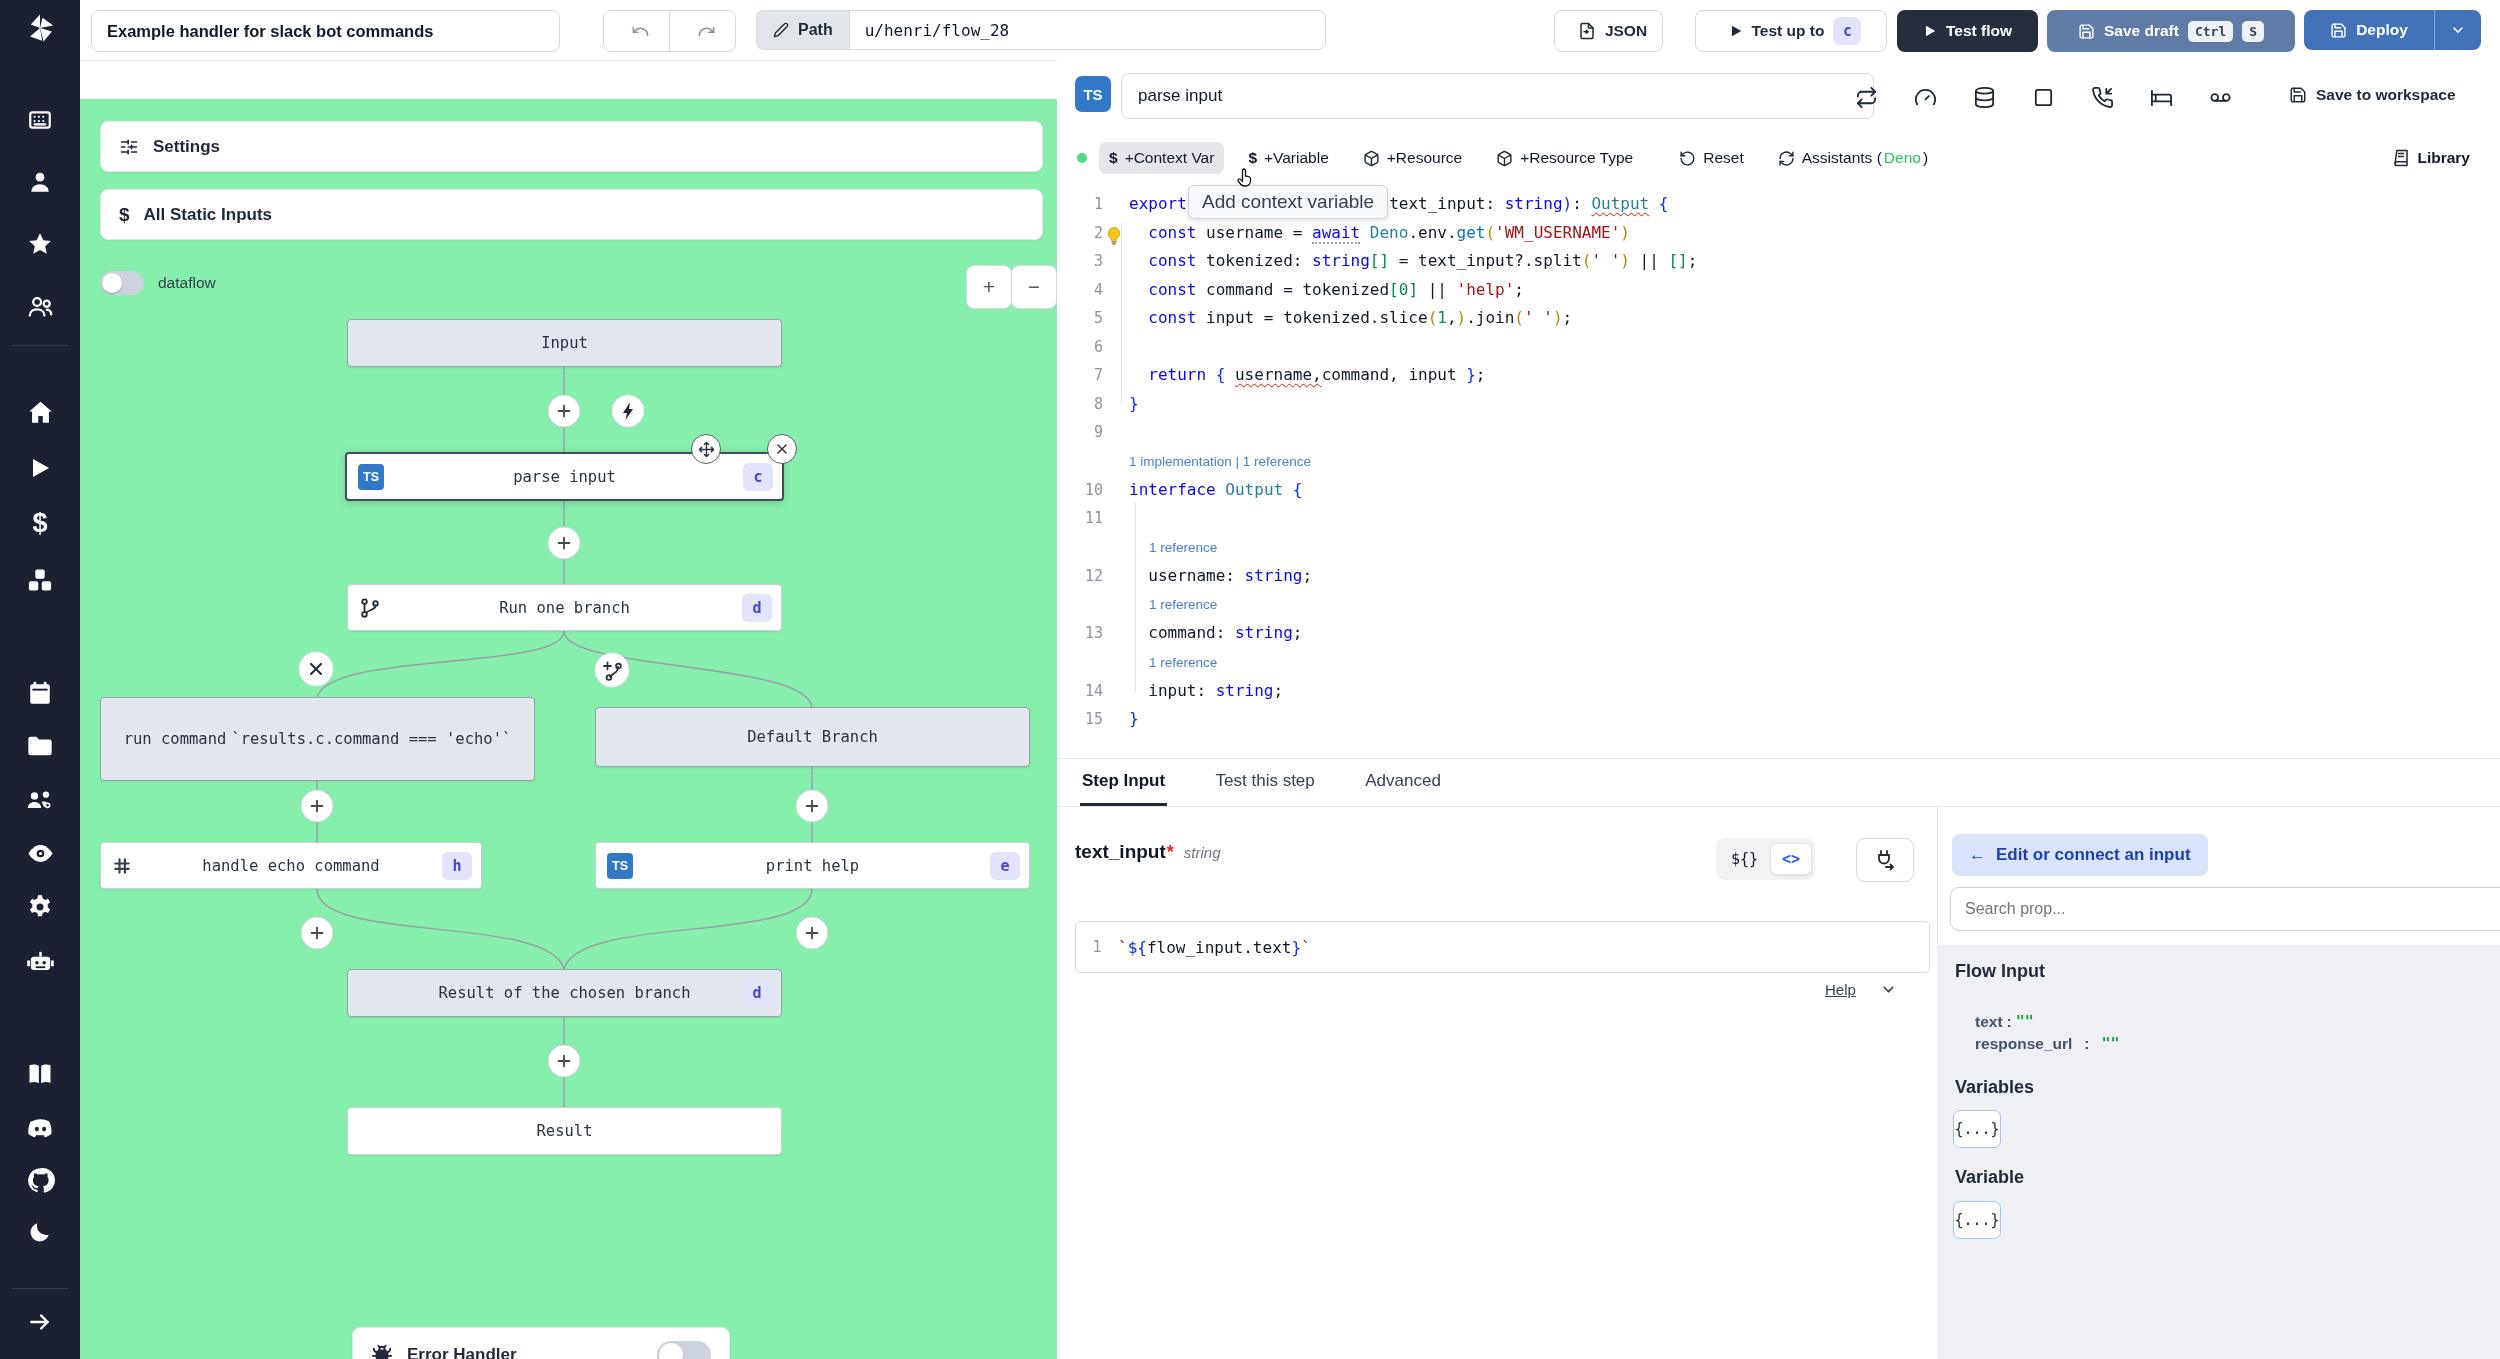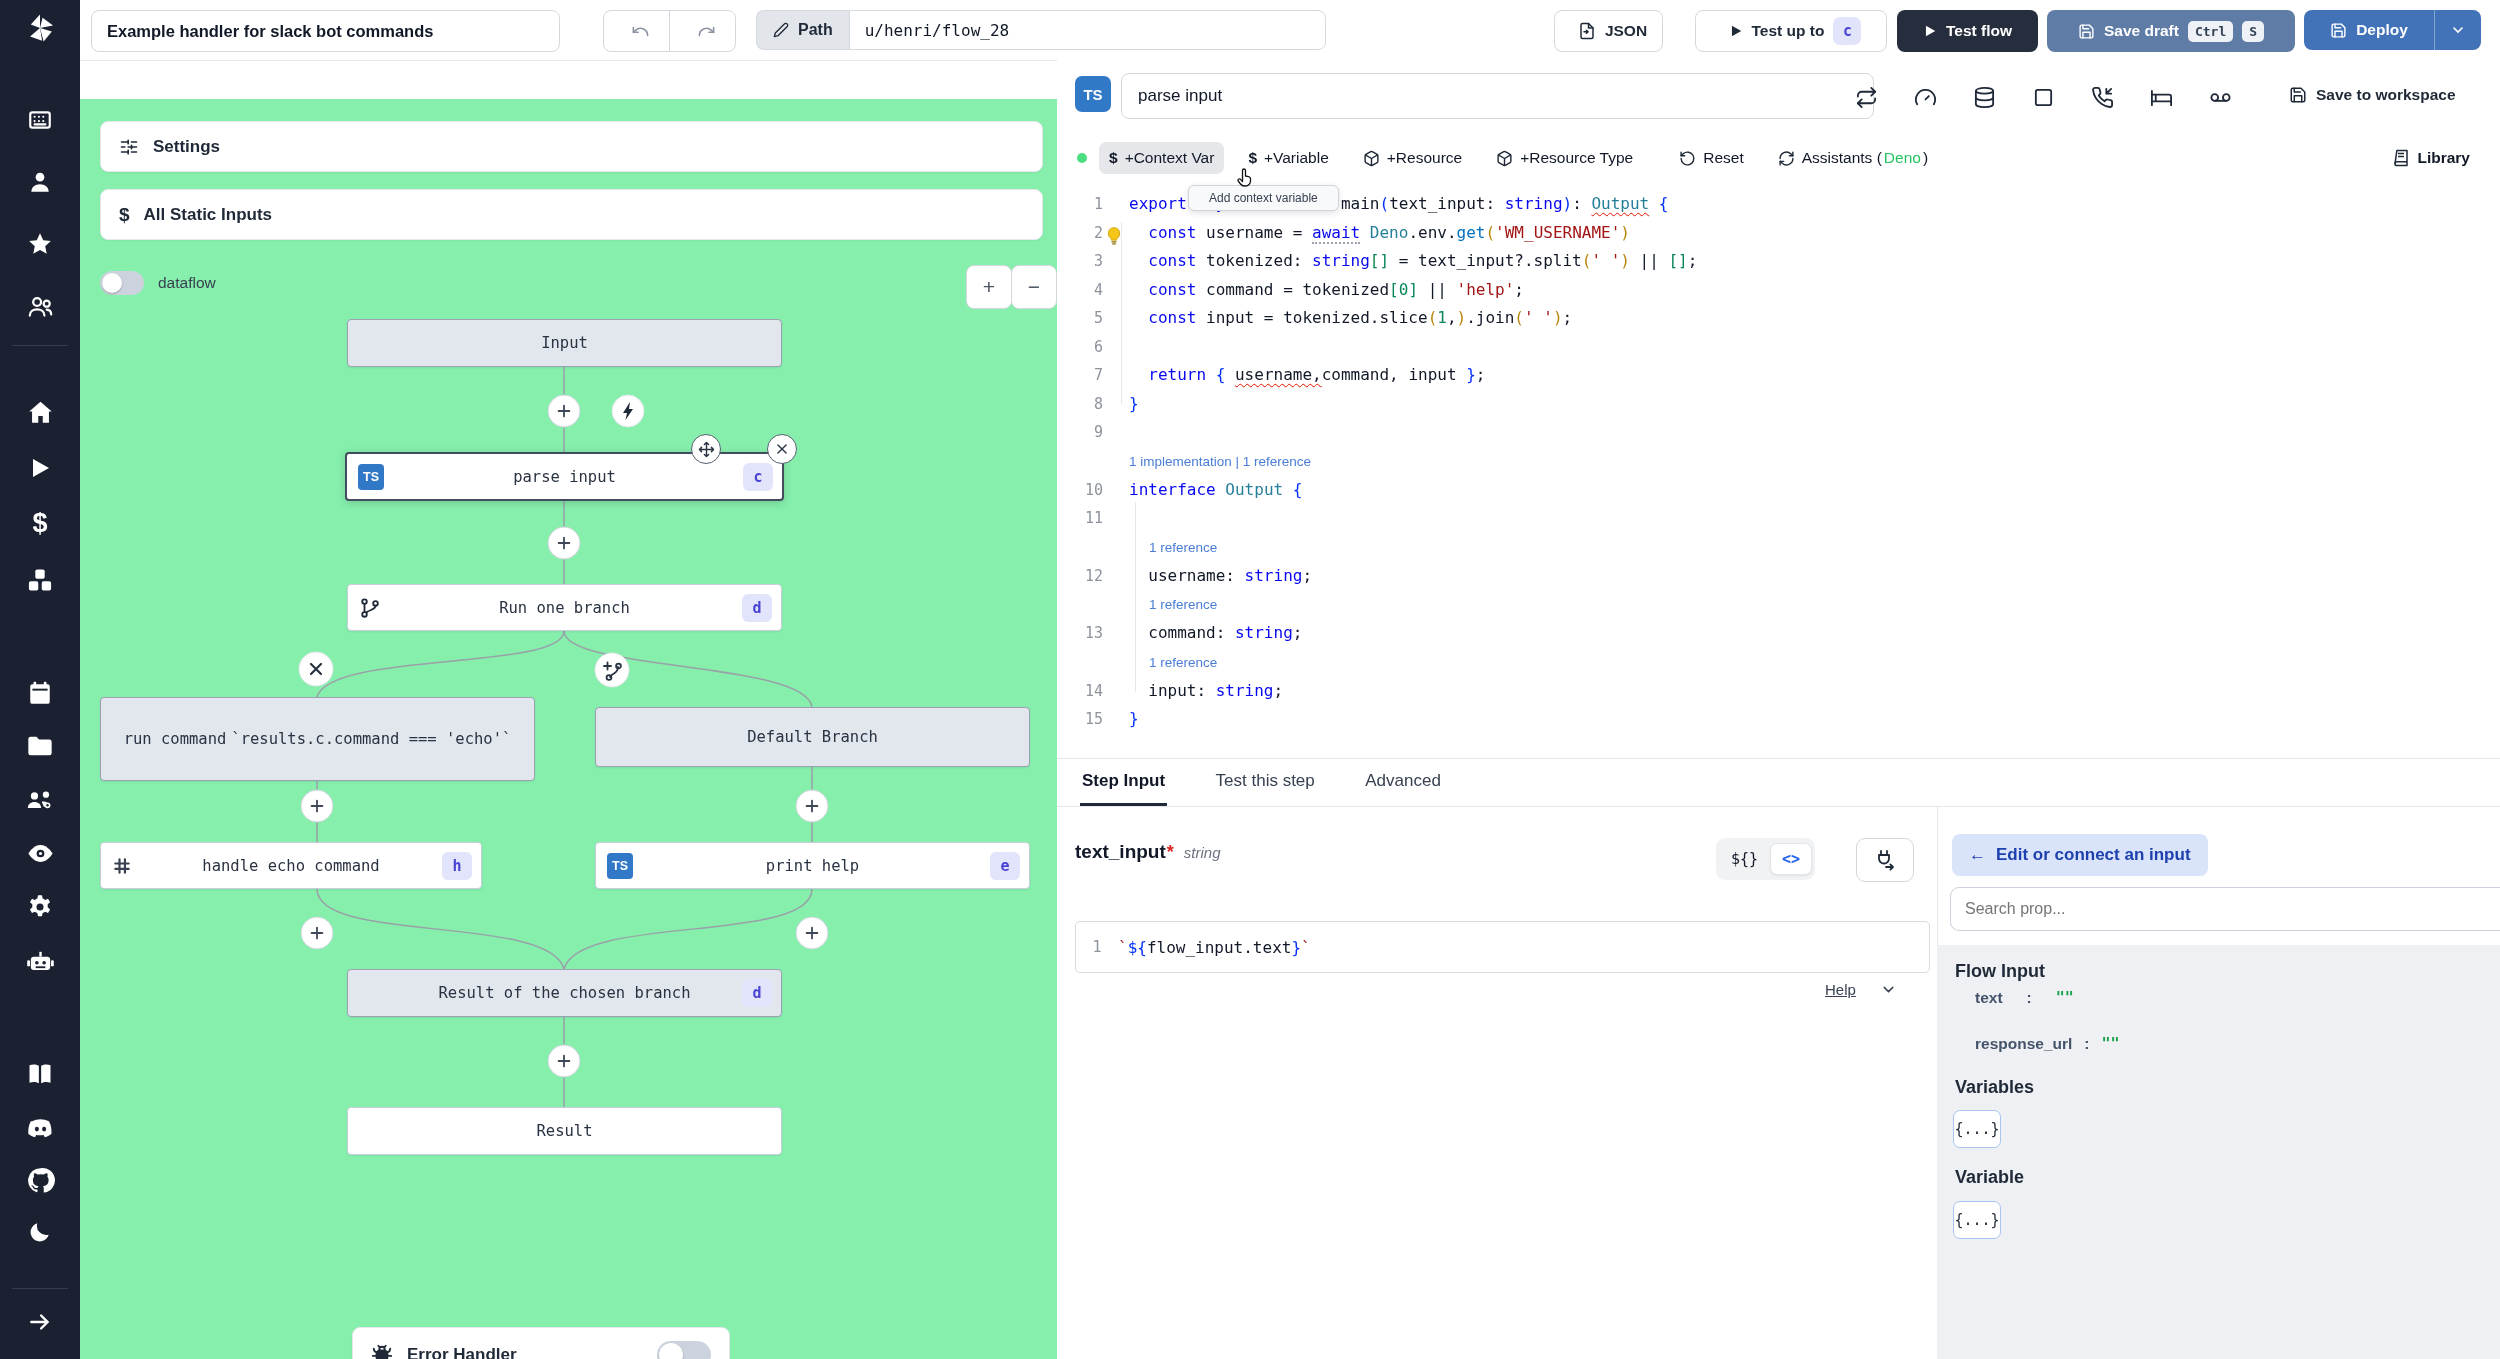--- a/index.html
+++ b/index.html
@@ -34,21 +34,21 @@
   #code-rows{position:absolute;left:0;top:130px;width:1443px;}
   .cl{display:flex;height:28.5px;line-height:28.5px;font-family:"DejaVu Sans Mono",monospace;font-size:16px;}
   .cl .gut{width:46px;flex:none;text-align:right;padding-right:26px;color:#8d939d;font-size:15px;}
   .cl .txt{white-space:pre;color:#111827;}
   .lens{height:25px;line-height:22px;padding-top:4px;font-family:"Liberation Sans",sans-serif;font-size:13.5px;color:#4a7dd6;}
   .k{color:#0908f0;} .t{color:#267f99;} .s{color:#a31515;} .n{color:#098658;}
   .pb{color:#0431fa;} .py{color:#b8860b;} .pg{color:#098658;} .pl{color:#111827;} .v{color:#0070c1;}
   .sq{text-decoration:underline wavy #e51400 1px;text-underline-offset:3px;}
   .hint{border-bottom:2px dotted #9ca3af;}
   .guide{position:absolute;width:1px;background:#e5e7eb;}
-  #tooltip{position:absolute;left:131px;top:125px;background:#f8f9fb;border:1px solid #cfd3da;border-radius:6px;box-shadow:0 2px 6px rgba(0,0,0,.12);padding:5px 20px;font-size:12px;color:#374151;z-index:5;white-space:nowrap;}
+  #tooltip{position:absolute;left:131px;top:125px;background:#f8f9fb;border:1px solid #cfd3da;border-radius:6px;box-shadow:0 2px 6px rgba(0,0,0,.12);padding:5px 13px;font-size:19px;color:#374151;z-index:5;white-space:nowrap;}
   
   #steppanel{position:absolute;left:1057px;top:758px;width:880px;height:601px;background:#fff;border-top:1px solid #e5e7eb;}
   #connpanel{position:absolute;left:1937px;top:758px;width:563px;height:601px;background:#fff;border-top:1px solid #e5e7eb;}
   .tab{font-size:17px;color:#374151;padding:12px 2px;display:inline-block;}
   .tab.active{font-weight:700;color:#111827;border-bottom:3px solid #1f2937;}
   .chip{width:46px;height:36px;background:#fff;border:1px solid #a9c4ee;border-radius:7px;display:flex;align-items:center;justify-content:center;font:400 15px "DejaVu Sans Mono",monospace;color:#1f2937;}
   .propkey{font-weight:700;color:#44536a;font-size:15.5px;}
   .propval{font:700 15px "DejaVu Sans Mono",monospace;color:#16a34a;}
   .h3{font-weight:700;font-size:18px;color:#1f2937;}
 </style>
@@ -650,21 +650,21 @@
     <div style="position:absolute;left:0;top:48px;bottom:0;width:1px;background:#e5e7eb"></div>
 
     <div class="abs" style="left:15px;top:75px;height:42px;background:#d9e4fa;border-radius:8px;display:flex;align-items:center;gap:10px;padding:0 17px;color:#1e40af;font-weight:700;font-size:17px">
       <span>←</span>
       <span>Edit or connect an input</span>
     </div>
     <input class="abs" style="left: 13px; top: 128px; width: 530px; height: 42px; border: 1px solid rgb(203, 210, 220); border-radius: 9px; padding: 0px 14px; font-size: 16px; color: rgb(17, 24, 39); outline: none; font-family: &quot;Liberation Sans&quot;, sans-serif;" placeholder="Search prop...">
 
     <div class="abs" style="left:0;top:186px;width:563px;height:415px;background:#eef0f3">
       <div class="h3" style="position:absolute;left:18px;top:16px">Flow Input</div>
-      <div class="abs" style="left:38px;top:44px;display:flex;gap:24px;align-items:baseline">
+      <div class="abs" style="left:38px;top:68px;display:flex;gap:4px;align-items:baseline">
         <span class="propkey">text</span>
         <span class="propkey">:</span>
         <span class="propval">""</span>
       </div>
       <div class="abs" style="left:38px;top:90px;display:flex;gap:12px;align-items:baseline">
         <span class="propkey">response_url</span>
         <span class="propkey">:</span>
         <span class="propval">""</span>
       </div>
       <div class="h3" style="position:absolute;left:18px;top:132px">Variables</div>

